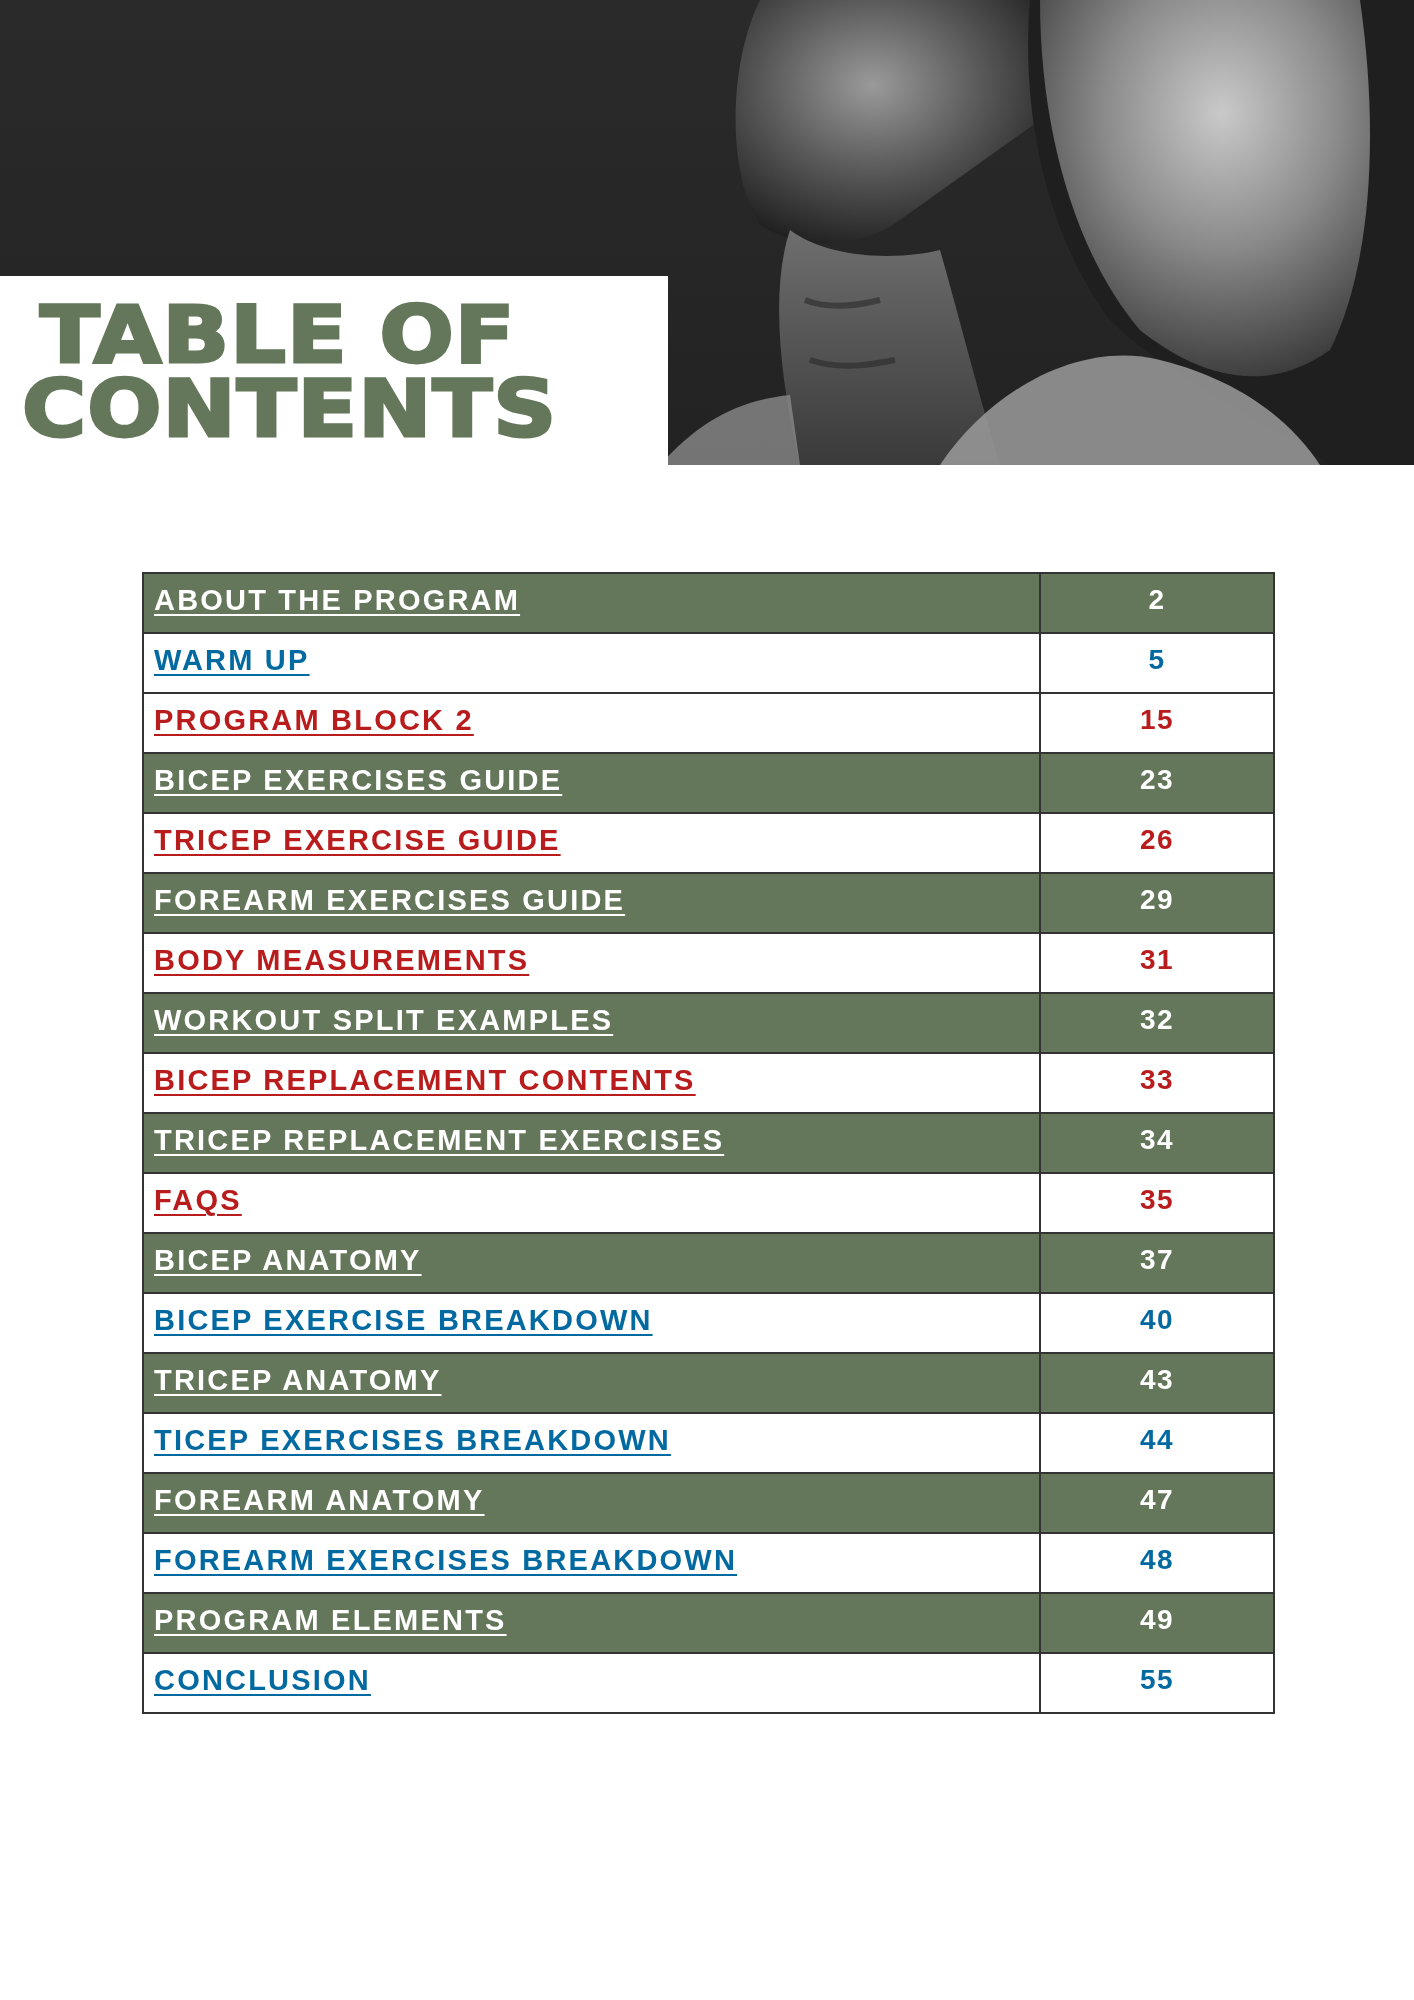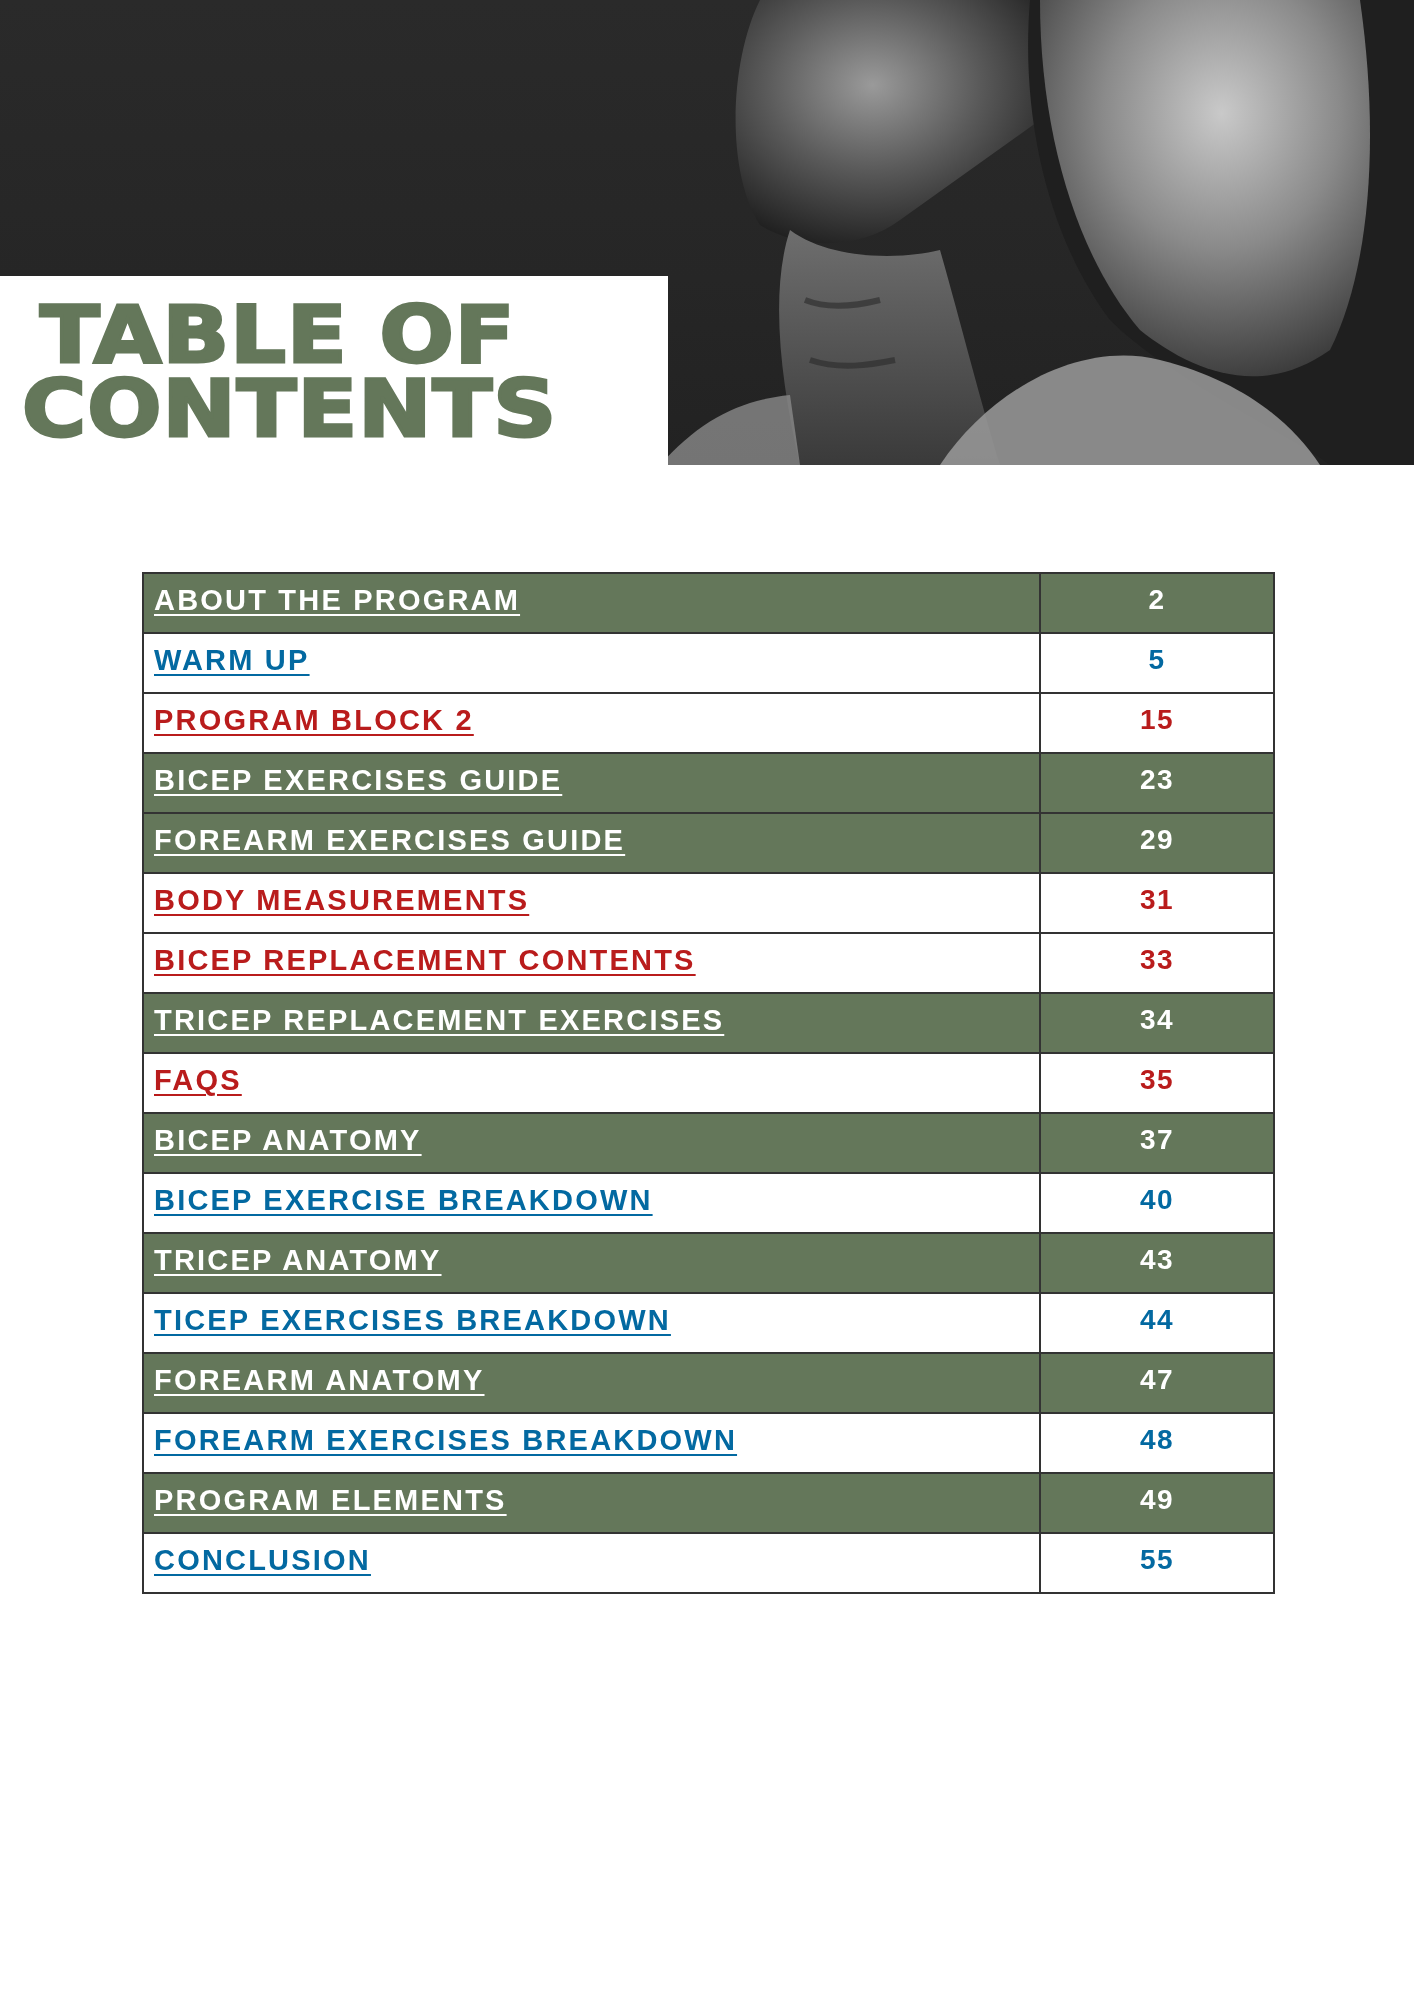--- a/index.html
+++ b/index.html
@@ -104,27 +104,35 @@
         <td class="page"><span class="pg">5</span></td>
       </tr>
     <tr class="white">
         <td class="label"><span class="lbl">PROGRAM BLOCK 2</span></td>
         <td class="page"><span class="pg">15</span></td>
       </tr>
     <tr class="green">
         <td class="label"><span class="lbl">BICEP EXERCISES GUIDE</span></td>
         <td class="page"><span class="pg">23</span></td>
       </tr>
+    <tr class="white">
+        <td class="label"><span class="lbl">TRICEP EXERCISE GUIDE</span></td>
+        <td class="page"><span class="pg">26</span></td>
+      </tr>
     <tr class="green">
         <td class="label"><span class="lbl">FOREARM EXERCISES GUIDE</span></td>
         <td class="page"><span class="pg">29</span></td>
       </tr>
     <tr class="white">
         <td class="label"><span class="lbl">BODY MEASUREMENTS</span></td>
         <td class="page"><span class="pg">31</span></td>
+      </tr>
+    <tr class="green">
+        <td class="label"><span class="lbl">WORKOUT SPLIT EXAMPLES</span></td>
+        <td class="page"><span class="pg">32</span></td>
       </tr>
     <tr class="white">
         <td class="label"><span class="lbl">BICEP REPLACEMENT CONTENTS</span></td>
         <td class="page"><span class="pg">33</span></td>
       </tr>
     <tr class="green">
         <td class="label"><span class="lbl">TRICEP REPLACEMENT EXERCISES</span></td>
         <td class="page"><span class="pg">34</span></td>
       </tr>
     <tr class="white">

